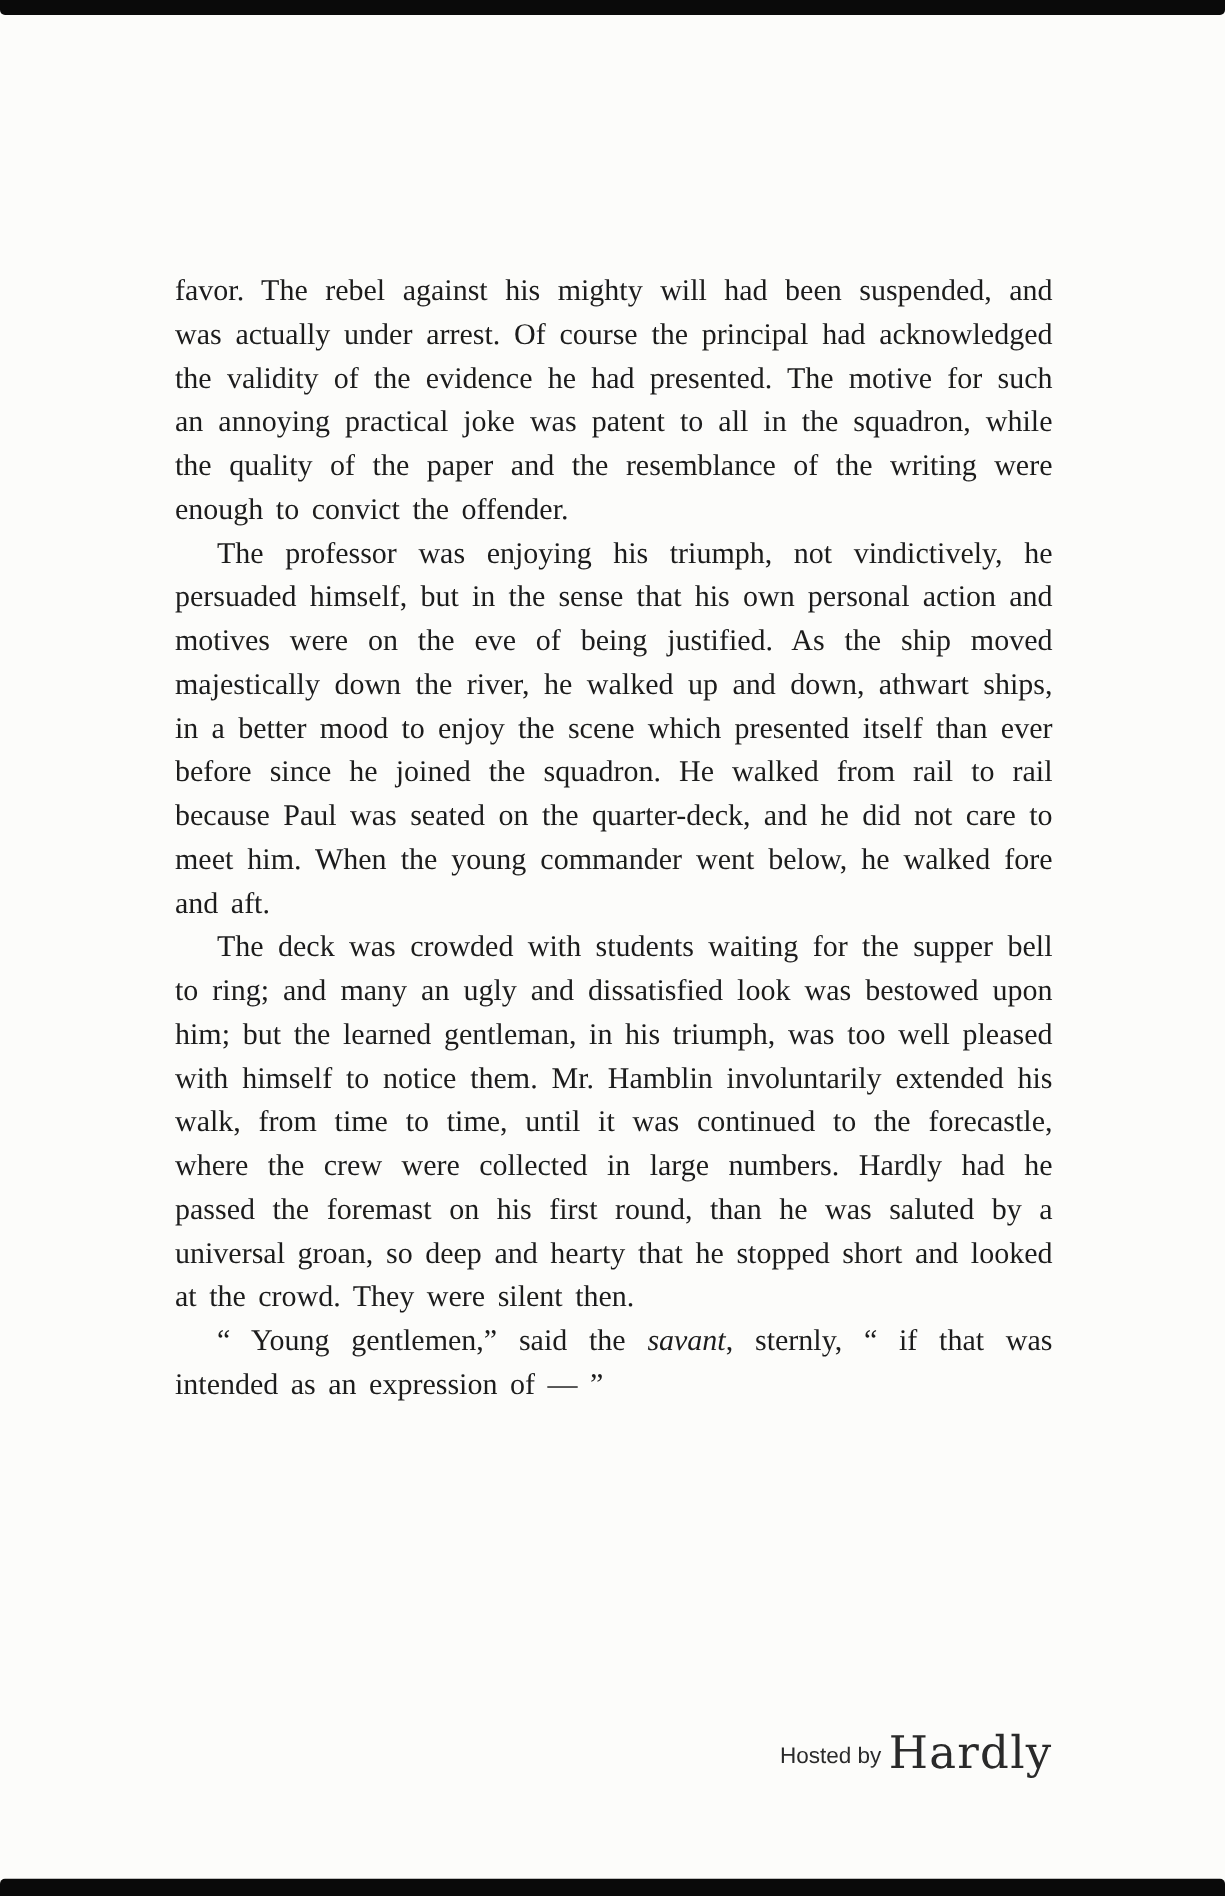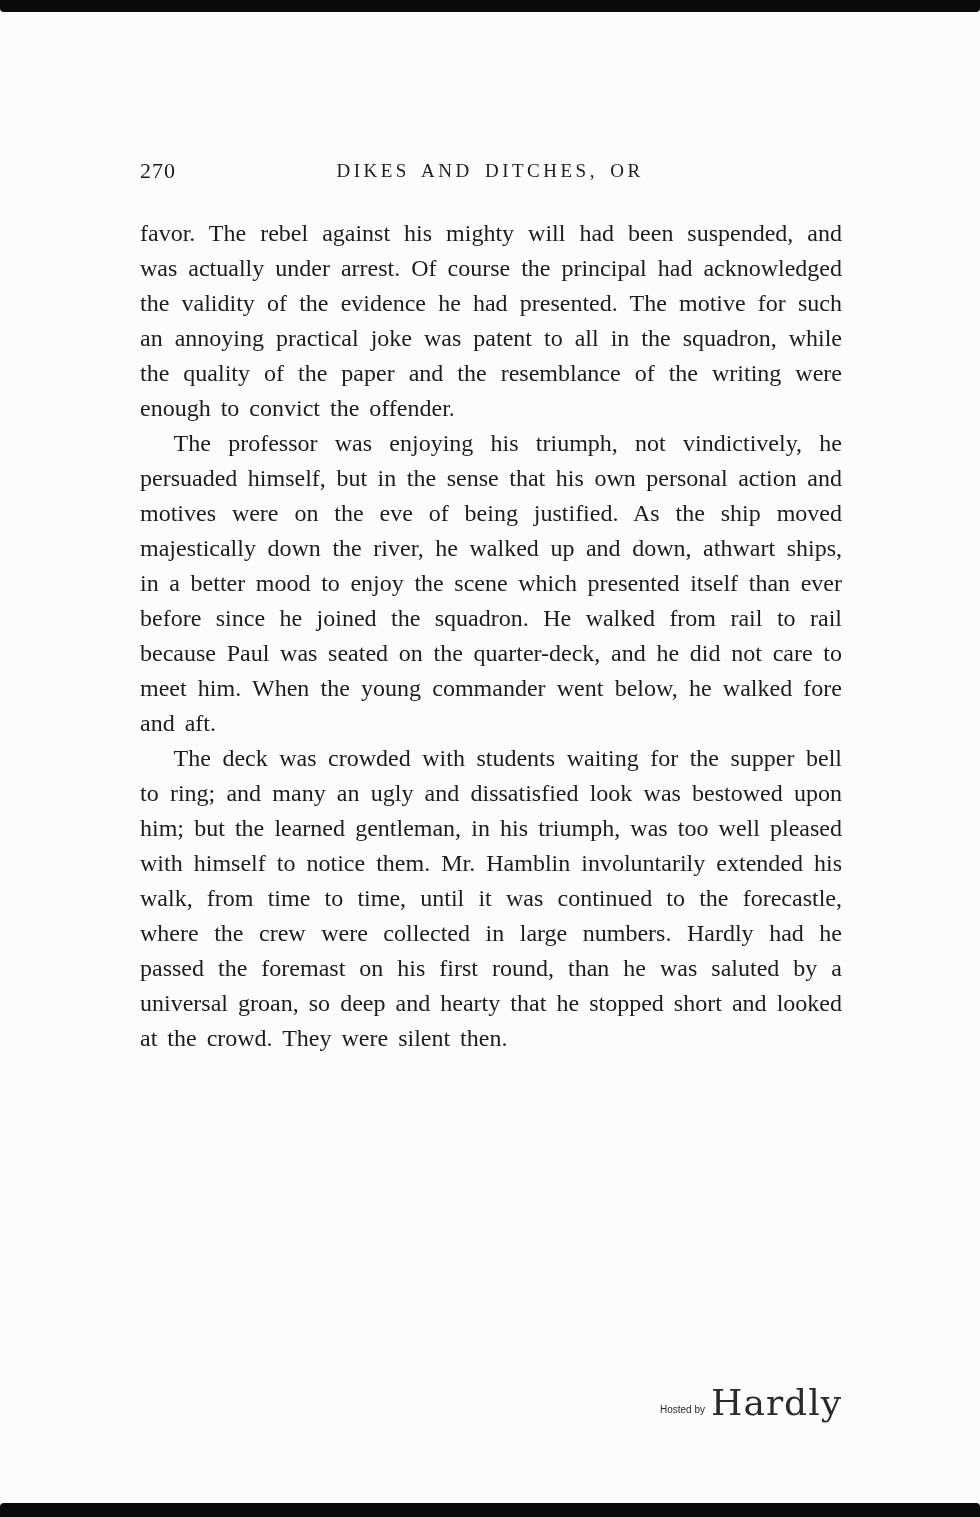--- a/index.html
+++ b/index.html
@@ -81,46 +81,43 @@
     position: absolute;
     right: 138px;
     top: 1385px;
     display: flex;
     align-items: flex-end;
     gap: 6px;
     color: #2a2a2a;
   }
   .hosted-by {
     font-family: "Liberation Sans", sans-serif;
-    font-size: 10px;
+    font-size: 18px;
     padding-bottom: 6px;
   }
   .google-logo {
     font-family: "DejaVu Serif", serif;
     font-size: 36px;
     letter-spacing: 1px;
     line-height: 1;
   }
 </style>
 </head>
 <body>
 
 <div class="scan-page">
 
   <div class="scan-bar top"></div>
 
-  <div class="page-header">
-    <span class="page-num">270</span>
-    <span class="running-head">DIKES AND DITCHES, OR</span>
-  </div>
 
   <div class="body-text">
     <p class="no-indent">favor.  The rebel against his mighty will had been suspended, and was actually under arrest.  Of course the principal had acknowledged the validity of the evidence he had presented.  The motive for such an annoying practical joke was patent to all in the squadron, while the quality of the paper and the resemblance of the writing were enough to convict the offender.</p>
     <p>The professor was enjoying his triumph, not vindictively, he persuaded himself, but in the sense that his own personal action and motives were on the eve of being justified.  As the ship moved majestically down the river, he walked up and down, athwart ships, in a better mood to enjoy the scene which presented itself than ever before since he joined the squadron.  He walked from rail to rail because Paul was seated on the quarter-deck, and he did not care to meet him.  When the young commander went below, he walked fore and aft.</p>
     <p>The deck was crowded with students waiting for the supper bell to ring; and many an ugly and dissatisfied look was bestowed upon him; but the learned gentleman, in his triumph, was too well pleased with himself to notice them.  Mr. Hamblin involuntarily extended his walk, from time to time, until it was continued to the forecastle, where the crew were collected in large numbers.  Hardly had he passed the foremast on his first round, than he was saluted by a universal groan, so deep and hearty that he stopped short and looked at the crowd.  They were silent then.</p>
+    <p><span>“ Young gentlemen,” said the </span><em>savant</em><span>, sternly, “ if that was intended as an expression of — ”</span></p>
   </div>
 
   <div class="page-footer">
     <span class="hosted-by">Hosted by</span>
     <span class="google-logo">Hardly</span>
   </div>
 
   <div class="scan-bar bottom"></div>
 
 </div>

